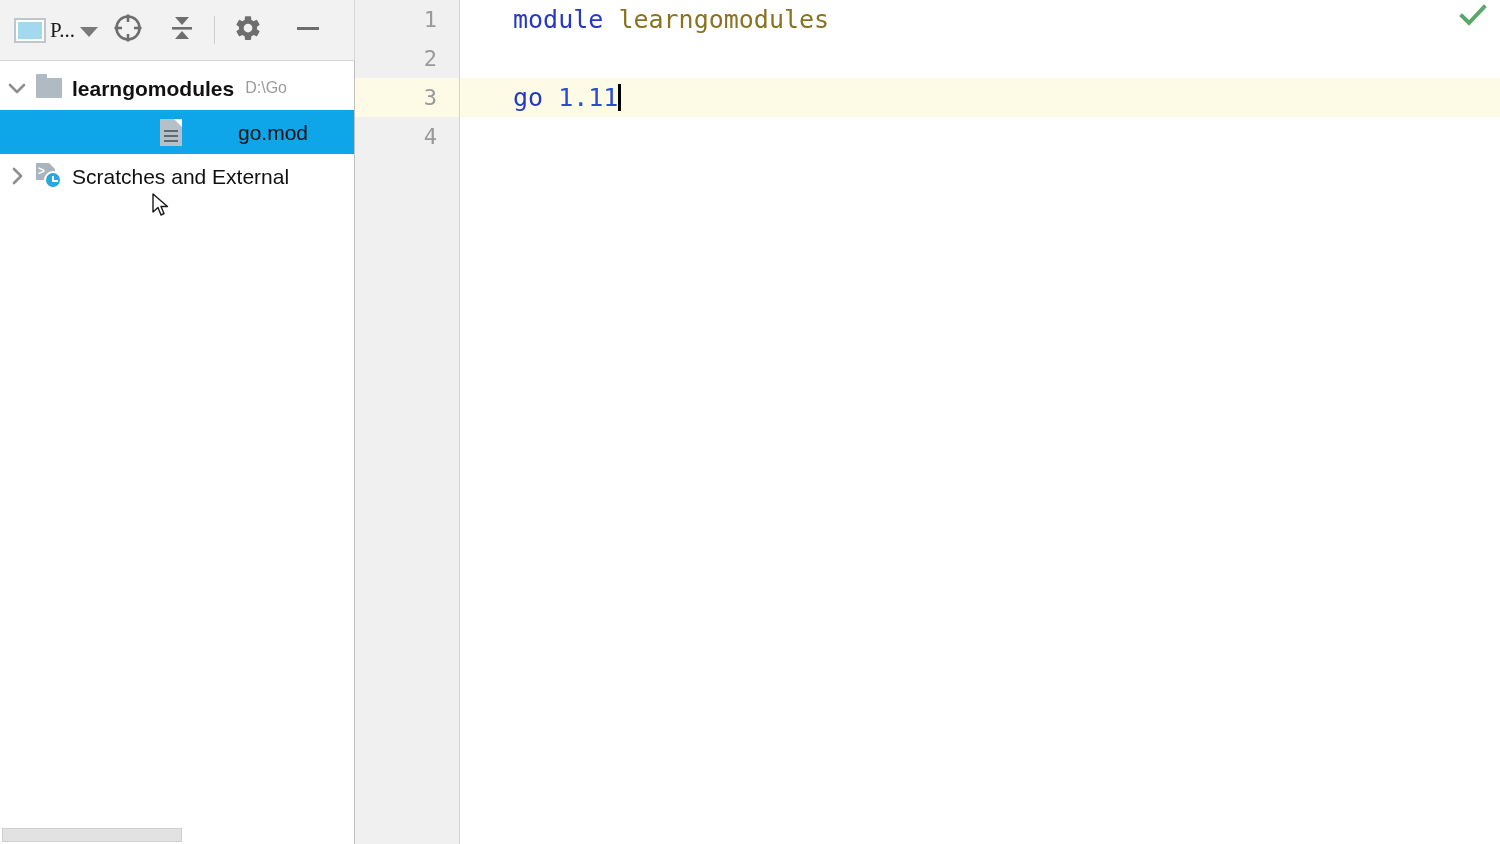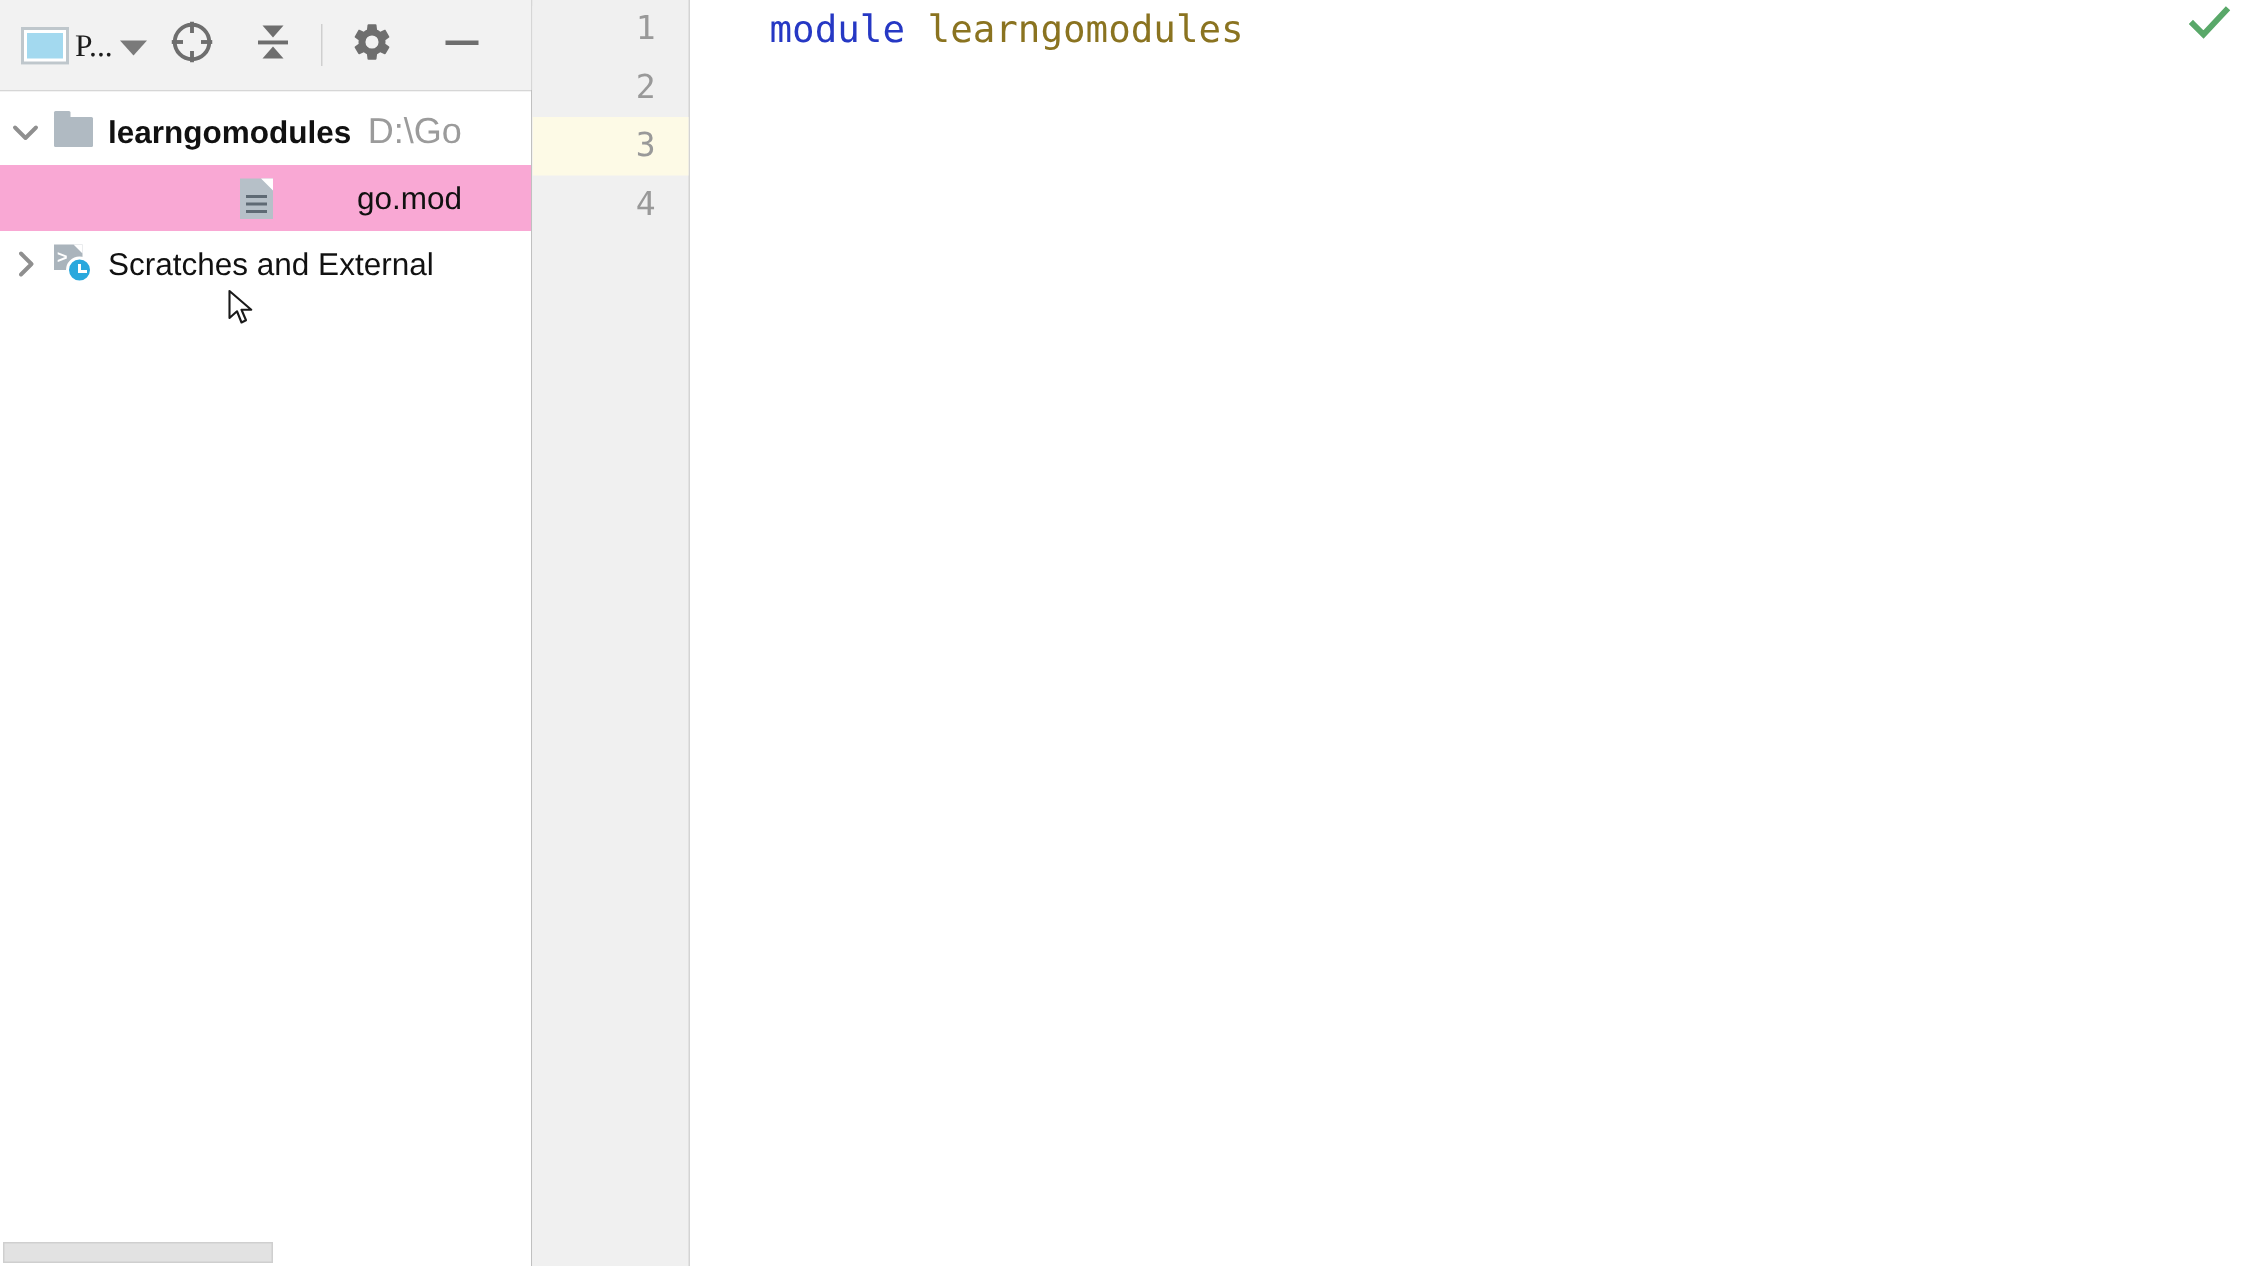--- a/index.html
+++ b/index.html
@@ -112,21 +112,21 @@
   }
   .tree-row {
     height: 44px;
     display: flex;
     align-items: center;
     white-space: nowrap;
     position: relative;
     cursor: default;
   }
   .tree-row.selected {
-    background: #f9a8d4;
+    background: #0ea5e9;
     gap: 44px;
   }
   .twisty {
     width: 34px;
     min-width: 34px;
     display: flex;
     align-items: center;
     justify-content: center;
     color: #9a9a9a;
   }
@@ -144,21 +144,21 @@
     margin-right: 8px;
   }
 
   .node-label {
     font-size: 21px;
     color: #111111;
     line-height: 1;
   }
   .node-label.bold { font-weight: bold; }
   .node-path {
-    font-size: 24px;
+    font-size: 16px;
     color: #9b9b9b;
     margin-left: 11px;
     line-height: 1;
   }
 
   
   .folder {
     width: 26px; height: 20px;
     background: #b0bac2;
     border-radius: 1px;
@@ -496,20 +496,26 @@
 
     <div id="code">
       <div class="code-line">
         <span class="tok-kw">module</span>
         <span> </span>
         <span class="tok-ident">learngomodules</span>
       </div>
 
       <div class="code-line"></div>
 
+      <div class="code-line current">
+        <span class="tok-kw">go</span>
+        <span> </span>
+        <span class="tok-num">1.11</span>
+        <span class="caret"></span>
+      </div>
 
       <div class="code-line"></div>
     </div>
 
     <div id="inspection-widget">
       <span>
         <svg width="28" height="24" viewBox="0 0 28 24">
           <polyline points="3,12 10,19 25,3" fill="none" stroke="#59a869" stroke-width="4" stroke-linecap="square" stroke-linejoin="miter"></polyline>
         </svg>
       </span>

